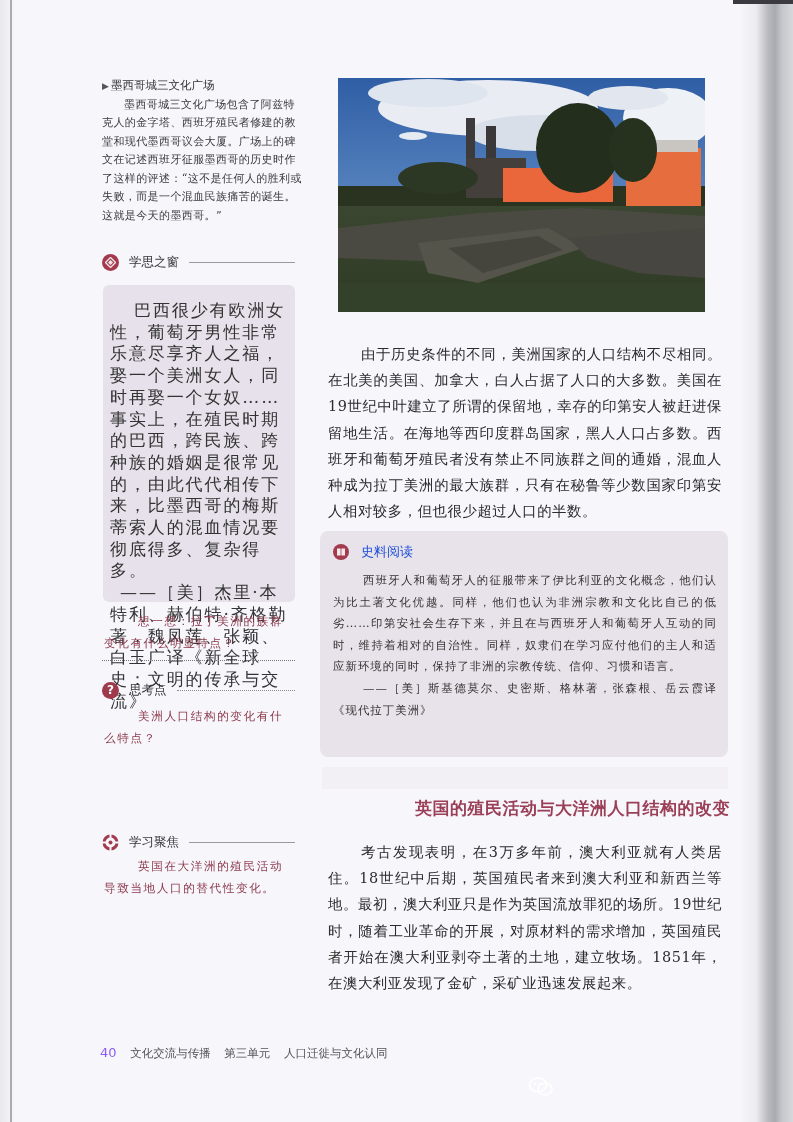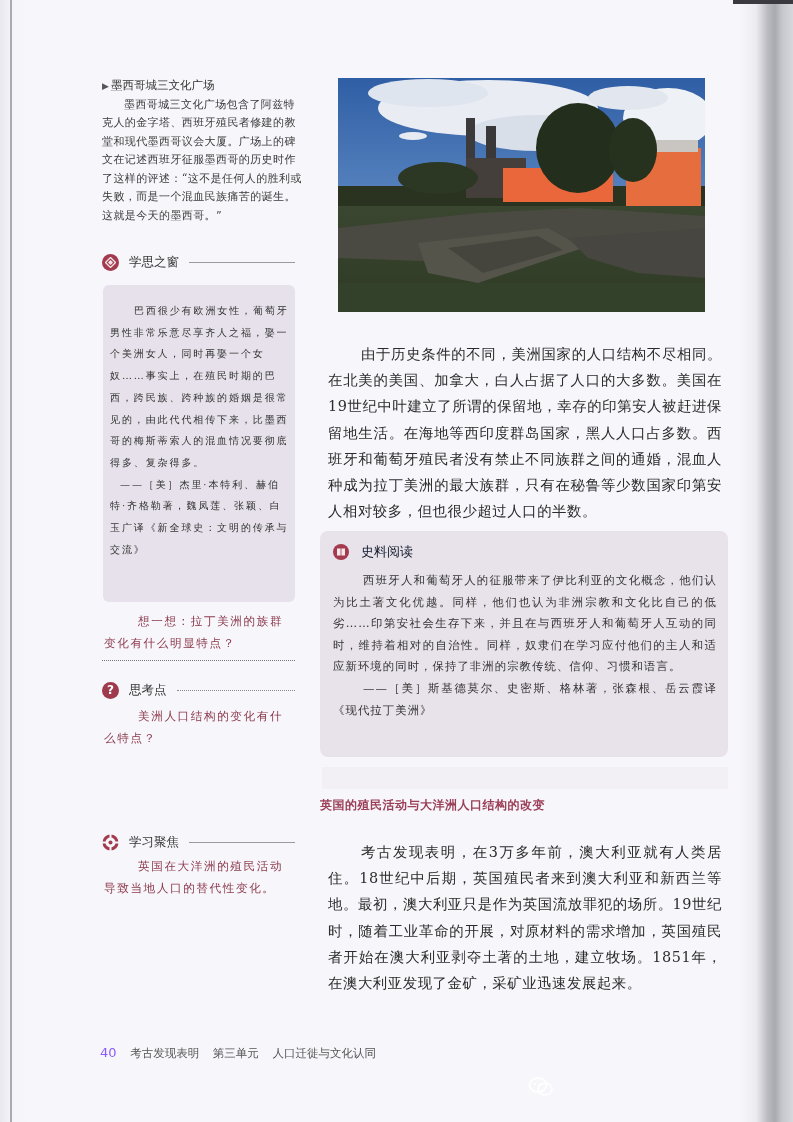--- a/index.html
+++ b/index.html
@@ -27,43 +27,43 @@
 
   
   .side-head { position:absolute; left:102px; width:193px; height:22px; display:flex; align-items:center; }
   .side-head .label { font-family:"DejaVu Sans","Liberation Sans",sans-serif; font-size:12.5px; color:#3a3a3a; margin-left:10px; white-space:nowrap; }
   .side-head .rule { flex:1; margin-left:10px; height:0; border-top:1px solid #9a9aa0; }
   .side-head .rule.dotted { border-top:1px dotted #8a8a90; }
   .icon-circle { width:17px; height:17px; border-radius:50%; display:flex; align-items:center; justify-content:center; flex:none; }
 
   
   .xs-box { position:absolute; left:103px; top:285px; width:192px; height:317px; background:#e6e1ea; border-radius:6px; }
-  .xs-text { position:absolute; left:110px; top:300px; width:180px; font-size:10px; line-height:21.7px; letter-spacing:1.9px; color:#333; }
+  .xs-text { position:absolute; left:110px; top:300px; width:180px; font-size:17px; line-height:21.7px; letter-spacing:1.9px; color:#333; }
   .xs-text .para { text-indent:24px; }
   .xs-text .src { text-indent:10px; }
 
   .think { position:absolute; left:104px; top:611px; width:190px; font-size:11.6px; line-height:21.5px; letter-spacing:1.6px; color:#8c3a4c; text-indent:34px; }
   .hr1 { position:absolute; left:102px; top:660px; width:193px; border-top:1px dotted #777; }
 
   .sk-text { position:absolute; left:104px; top:706px; width:190px; font-size:11.6px; line-height:21.5px; letter-spacing:1.6px; color:#8c3a4c; text-indent:34px; }
   .jj-text { position:absolute; left:104px; top:856px; width:190px; font-size:11.6px; line-height:21.5px; letter-spacing:1.6px; color:#8c3a4c; text-indent:34px; }
 
   
   .body-text { position:absolute; left:320px; width:410px; font-family:"DejaVu Serif","Liberation Serif",serif; font-size:14.4px; line-height:26.2px; color:#2b2b2b; letter-spacing:.55px; text-align:justify; }
   .body-text p { margin:8px; text-indent:33px; }
 
   
   .sl-box { position:absolute; left:320px; top:531px; width:408px; height:226px; background:#e8e3ea; border-radius:8px; }
   .sl-head { position:absolute; left:333px; top:543px; display:flex; align-items:center; }
-  .sl-head .label { font-family:"DejaVu Sans","Liberation Sans",sans-serif; font-size:13px; color:#0f172a; margin-left:12px; }
+  .sl-head .label { font-family:"DejaVu Sans","Liberation Sans",sans-serif; font-size:13px; color:#1d4ed8; margin-left:12px; }
   .sl-text { position:absolute; left:333px; top:570px; width:384px; font-size:11.4px; line-height:21.6px; letter-spacing:1.05px; color:#333; text-align:justify; }
   .sl-text p { margin:0; text-indent:30px; }
   .sl-text .src { text-indent:30px; }
 
-  .section-title { position:absolute; left:320px; top:797px; width:410px; text-align:left; font-family:"DejaVu Sans","Liberation Sans",sans-serif; font-weight:bold; font-size:12px; color:#9a3f57; letter-spacing:.5px; }
+  .section-title { position:absolute; left:320px; top:797px; width:410px; text-align:right; font-family:"DejaVu Sans","Liberation Sans",sans-serif; font-weight:bold; font-size:17px; color:#9a3f57; letter-spacing:.5px; }
   .section-shadow { position:absolute; left:322px; top:767px; width:406px; height:22px; background:#eeedf2; opacity:.6; }
 
   .footer { position:absolute; left:100px; top:1045px; font-family:"DejaVu Sans","Liberation Sans",sans-serif; font-size:11.5px; color:#555; white-space:nowrap; }
   .footer .num { font-size:13px; margin-right:10px; color:#8b5cf6; }
   .footer .sp { display:inline-block; width:10px; }
 
   .watermark { position:absolute; left:528px; top:1076px; display:flex; align-items:center; }
   .watermark .wm-text { font-family:"DejaVu Sans","Liberation Sans",sans-serif; font-size:17px; color:#fff; letter-spacing:.5px;
     text-shadow:0 0 2px #555, 1px 1px 1px #444, -1px -1px 1px #777; margin-left:6px; }
 </style>
@@ -184,21 +184,21 @@
 <div class="section-shadow"></div>
 
 <div class="section-title">英国的殖民活动与大洋洲人口结构的改变</div>
 
 <div class="body-text" style="top:831px">
   <p>考古发现表明，在3万多年前，澳大利亚就有人类居住。18世纪中后期，英国殖民者来到澳大利亚和新西兰等地。最初，澳大利亚只是作为英国流放罪犯的场所。19世纪时，随着工业革命的开展，对原材料的需求增加，英国殖民者开始在澳大利亚剥夺土著的土地，建立牧场。1851年，在澳大利亚发现了金矿，采矿业迅速发展起来。</p>
 </div>
 
 <div class="footer">
   <span class="num">40</span>
-  <span>考古发现表明</span><span class="sp"></span>
+  <span>文化交流与传播</span><span class="sp"></span>
   <span>第三单元</span><span class="sp"></span>
   <span>人口迁徙与文化认同</span>
 </div>
 
 <div class="watermark">
   <span>
     <svg width="26" height="22" viewBox="0 0 26 22">
         <ellipse cx="10" cy="9" rx="8.5" ry="7" fill="none" stroke="#fff" stroke-width="1.6"></ellipse>
         <ellipse cx="17" cy="13" rx="7" ry="5.8" fill="none" stroke="#fff" stroke-width="1.6"></ellipse>
         <circle cx="7" cy="8" r="1" fill="#fff"></circle>

